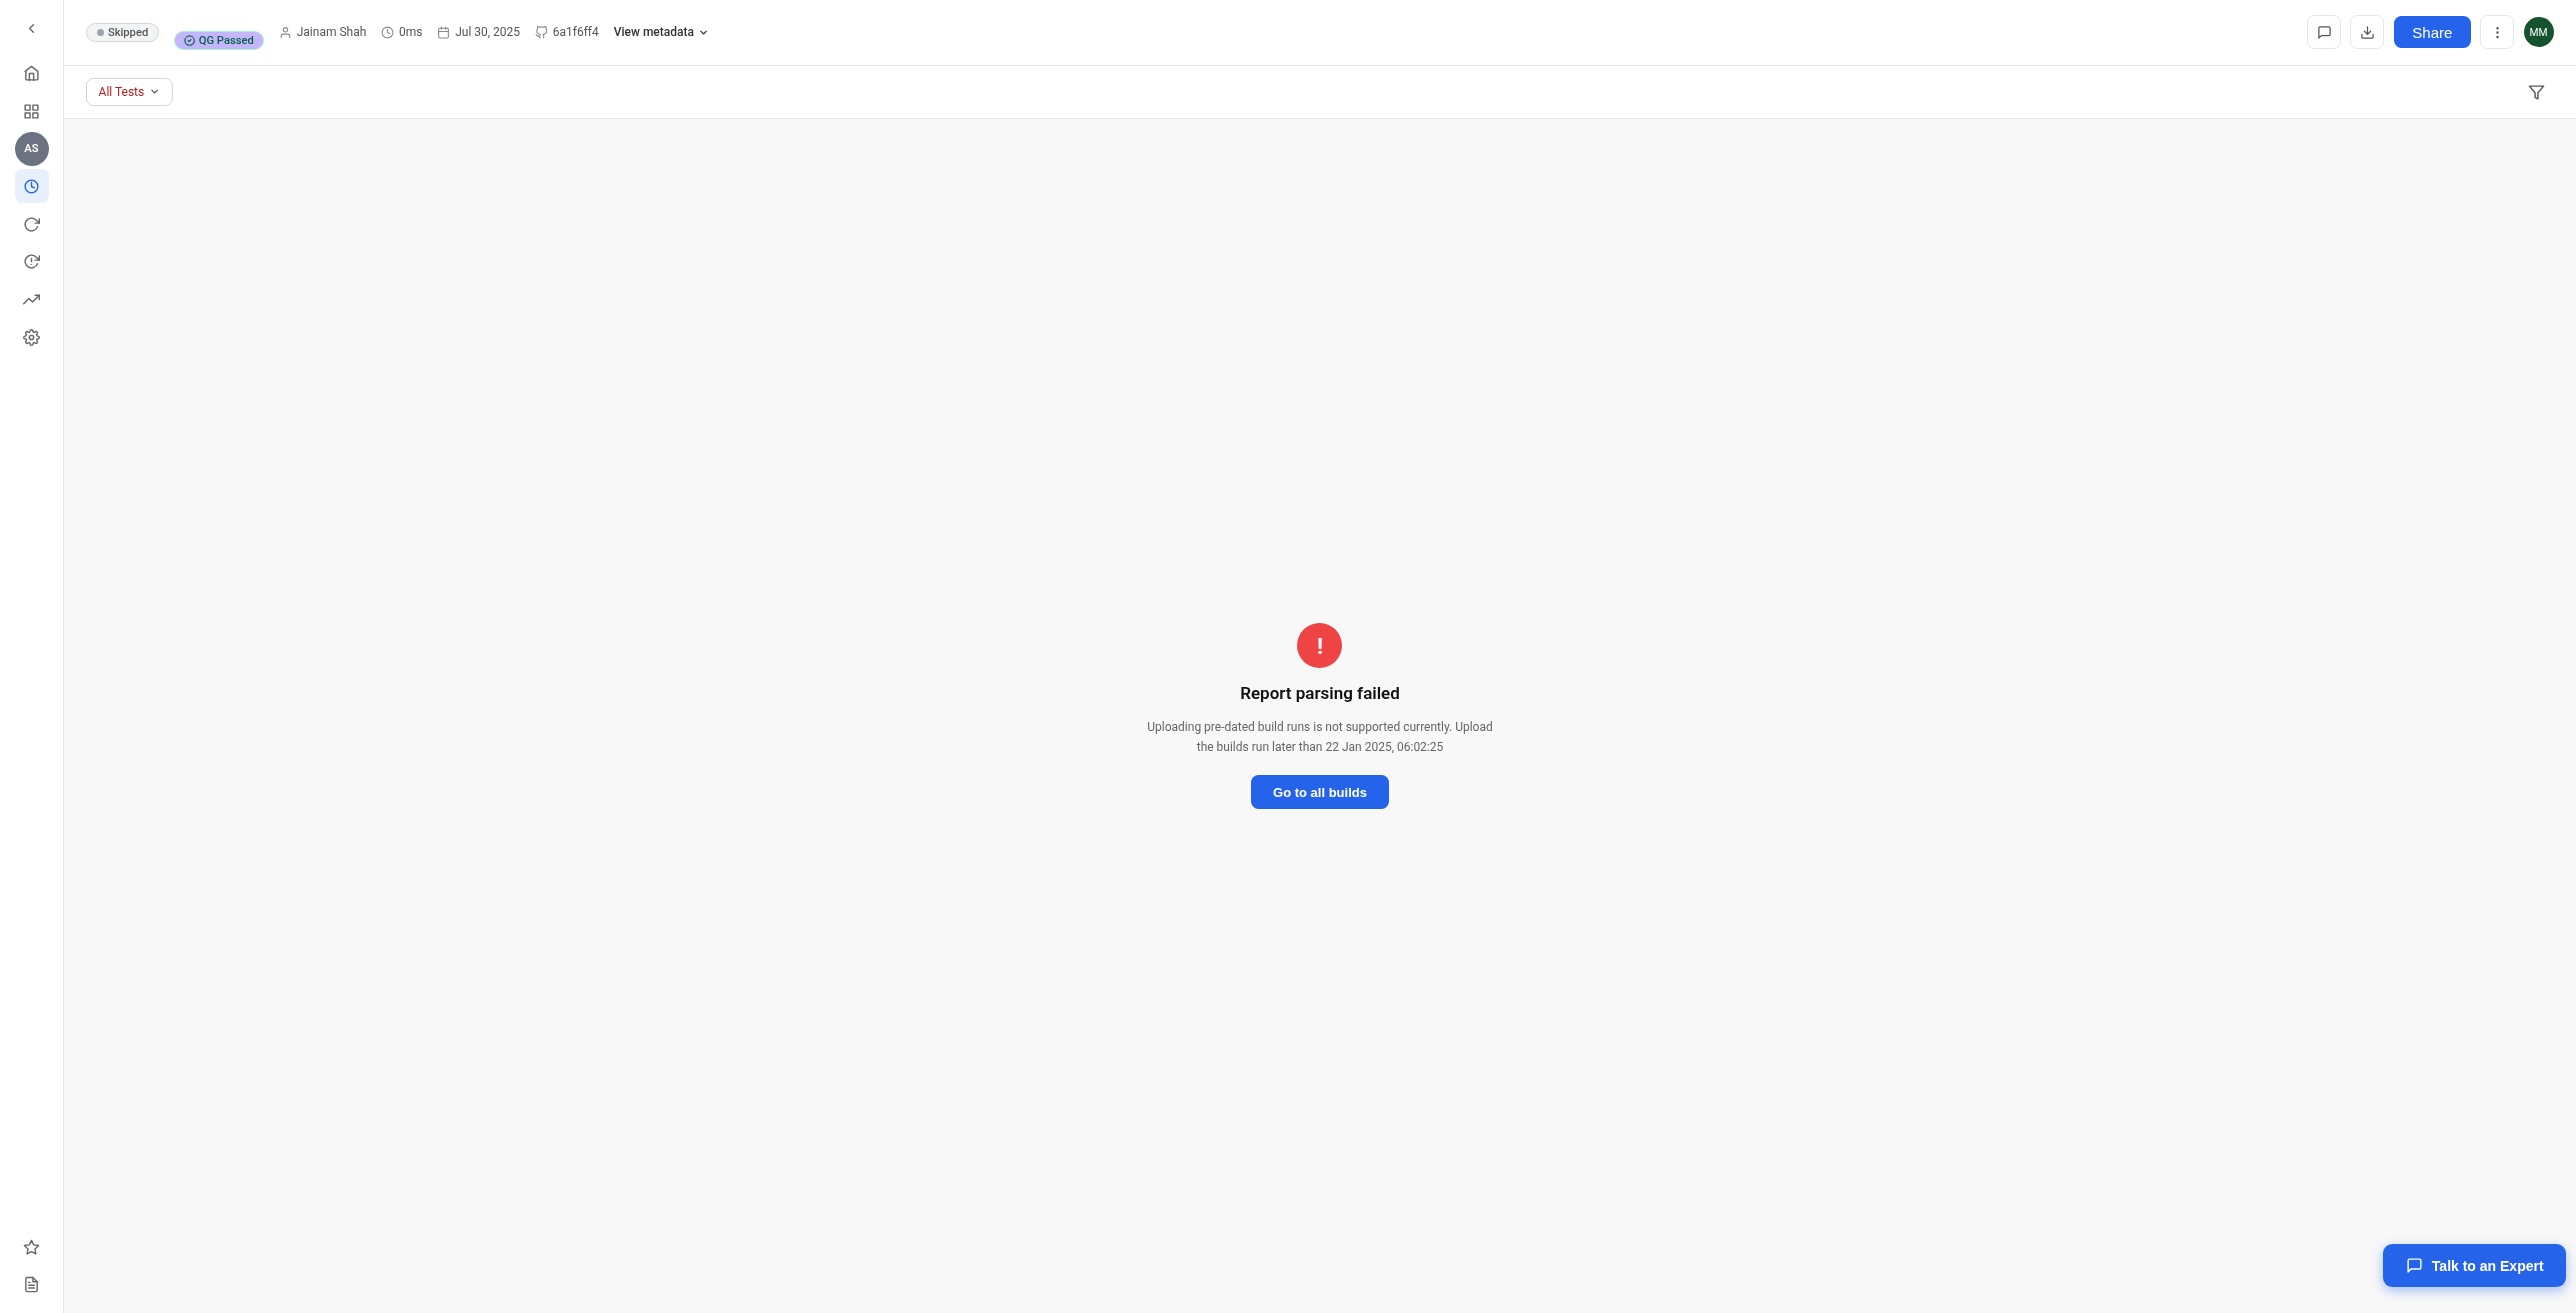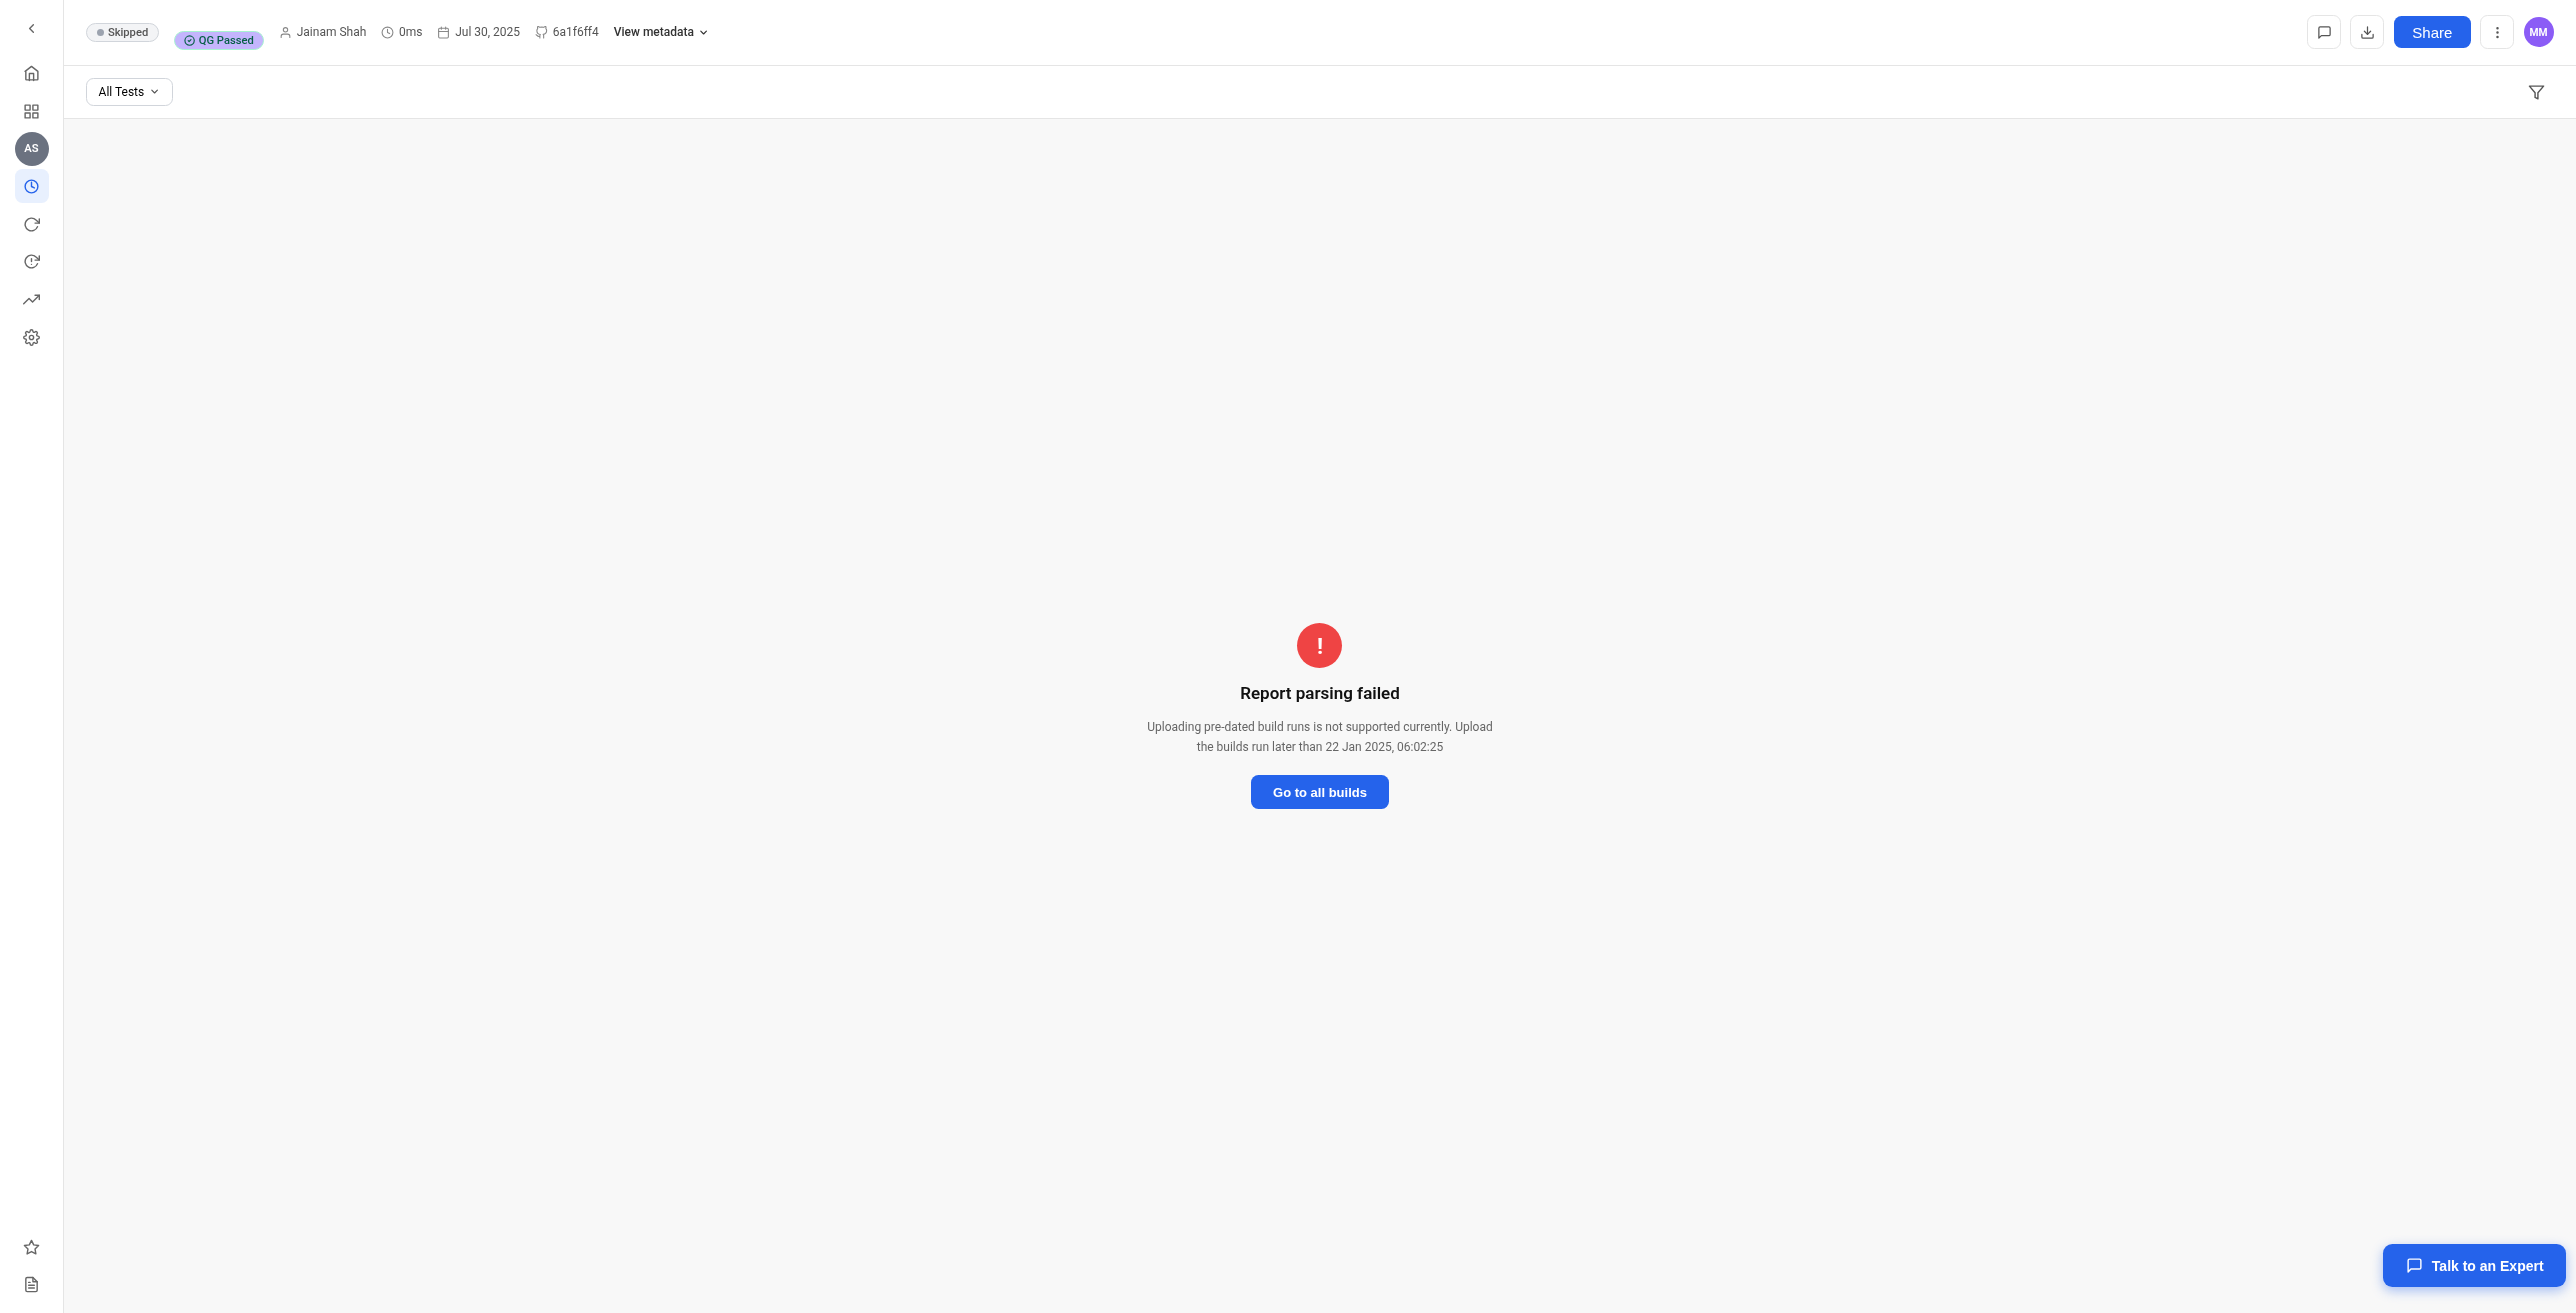--- a/index.html
+++ b/index.html
@@ -171,24 +171,24 @@
       border-radius: 7.5px;
       padding: 7.5px 18.7px;
       font-size: 15px;
       font-weight: 400;
       cursor: pointer;
     }
     .avatar-btn {
       width: 30px;
       height: 30px;
       border-radius: 50%;
-      background: #8b5cf6;
+      background: #14532d;
       color: #fff;
       font-size: 10.3px;
-      font-weight: 700;
+      font-weight: 400;
       display: flex;
       align-items: center;
       justify-content: center;
       cursor: pointer;
     }
 
     
     .toolbar {
       background: #fff;
       border-bottom: 0.9px solid #e5e5e5;
@@ -200,21 +200,21 @@
     .all-tests-select {
       display: flex;
       align-items: center;
       gap: 5px;
       border: 0.9px solid #d1d5db;
       border-radius: 7.5px;
       padding: 5.6px 11.2px;
       background: #fff;
       cursor: pointer;
       font-size: 12px;
-      color: #000000;
+      color: #b91c1c;
     }
     .filter-btn {
       width: 34px;
       height: 34px;
       display: flex;
       align-items: center;
       justify-content: center;
       cursor: pointer;
       color: #555;
       font-size: 17px;

